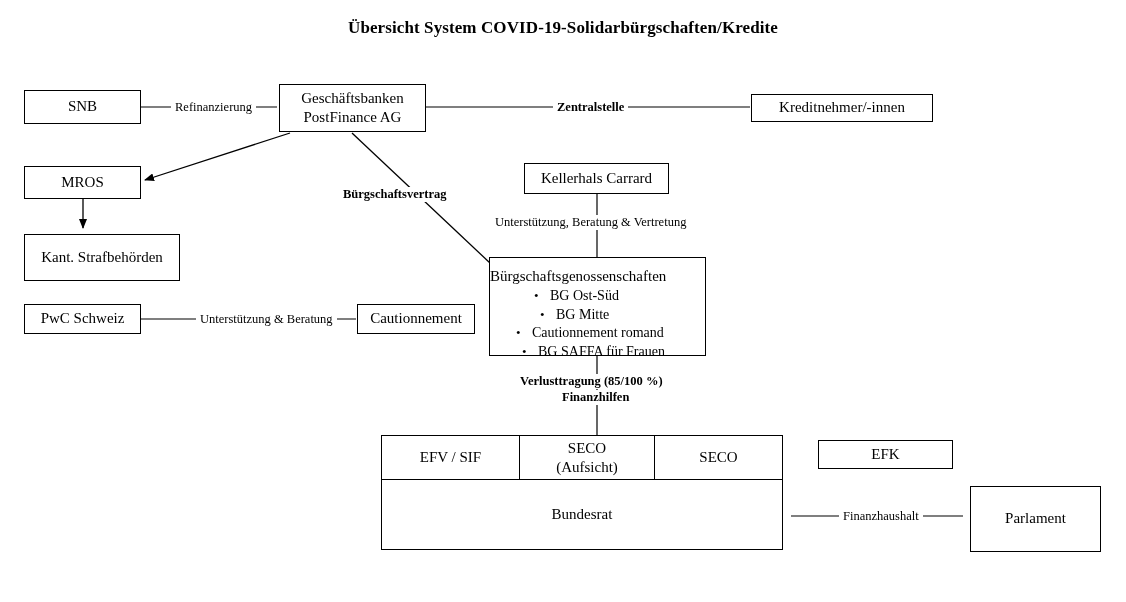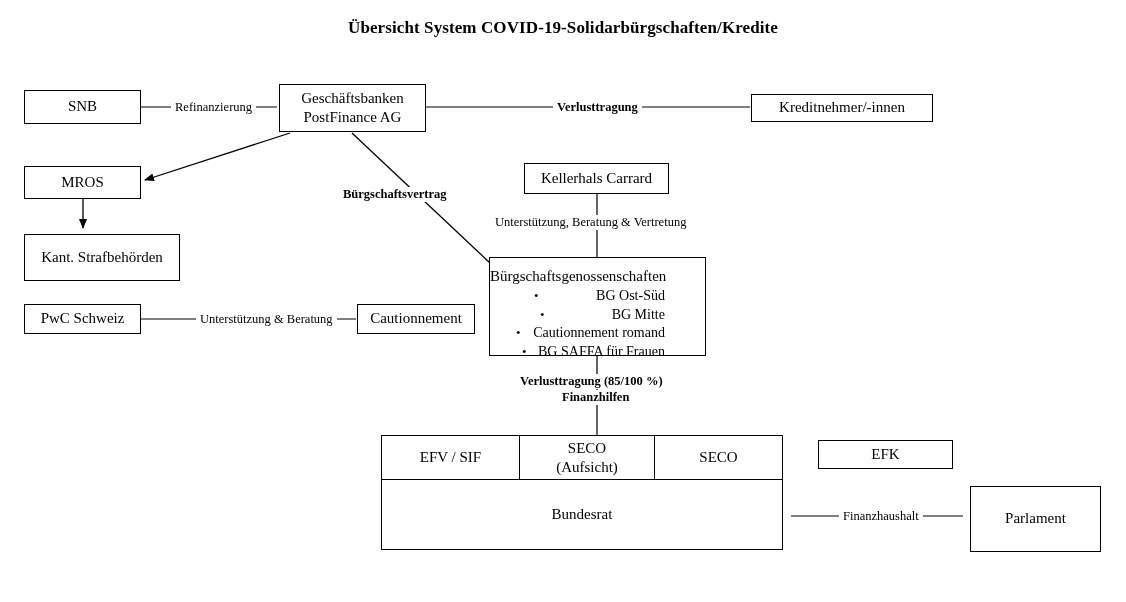--- a/index.html
+++ b/index.html
@@ -78,21 +78,21 @@
   }
   .bg-list {
     list-style: none;
     margin: 0 auto;
     padding: 0;
     display: table;
   }
   .bg-list li {
     font-size: 14px;
     line-height: 1.32;
-    text-align: right;
+    text-align: left;
     white-space: nowrap;
     position: relative;
   }
   .bg-list li::before {
     content: "\2022";
     position: absolute;
     left: -16px;
     top: 0;
     font-size: 13px;
   }
@@ -234,21 +234,21 @@
   <div class="box" style="left:818px; top:440px; width:135px; height:29px;">
     <span>EFK</span>
   </div>
 
   <div class="box" style="left:970px; top:486px; width:131px; height:66px;">
     <span>Parlament</span>
   </div>
 
   <div class="lbl" style="left:171px; top:100px;">Refinanzierung</div>
 
-  <div class="lbl bold" style="left:553px; top:100px;">Verlusttragung</div>
+  <div class="lbl bold" style="left:553px; top:100px;">Zentralstelle</div>
 
   <div class="lbl bold" style="left:339px; top:187px;">Bürgschaftsvertrag</div>
 
   <div class="lbl" style="left:491px; top:215px;">Unterstützung, Beratung &amp; Vertretung</div>
 
   <div class="lbl" style="left:176px; top:312px;margin-left:20px;">Unterstützung &amp; Beratung</div>
 
   <div class="lbl bold" style="left:516px; top:374px;">Verlusttragung (85/100 %)</div>
 
   <div class="lbl bold" style="left:558px; top:390px;">Finanzhilfen</div>

